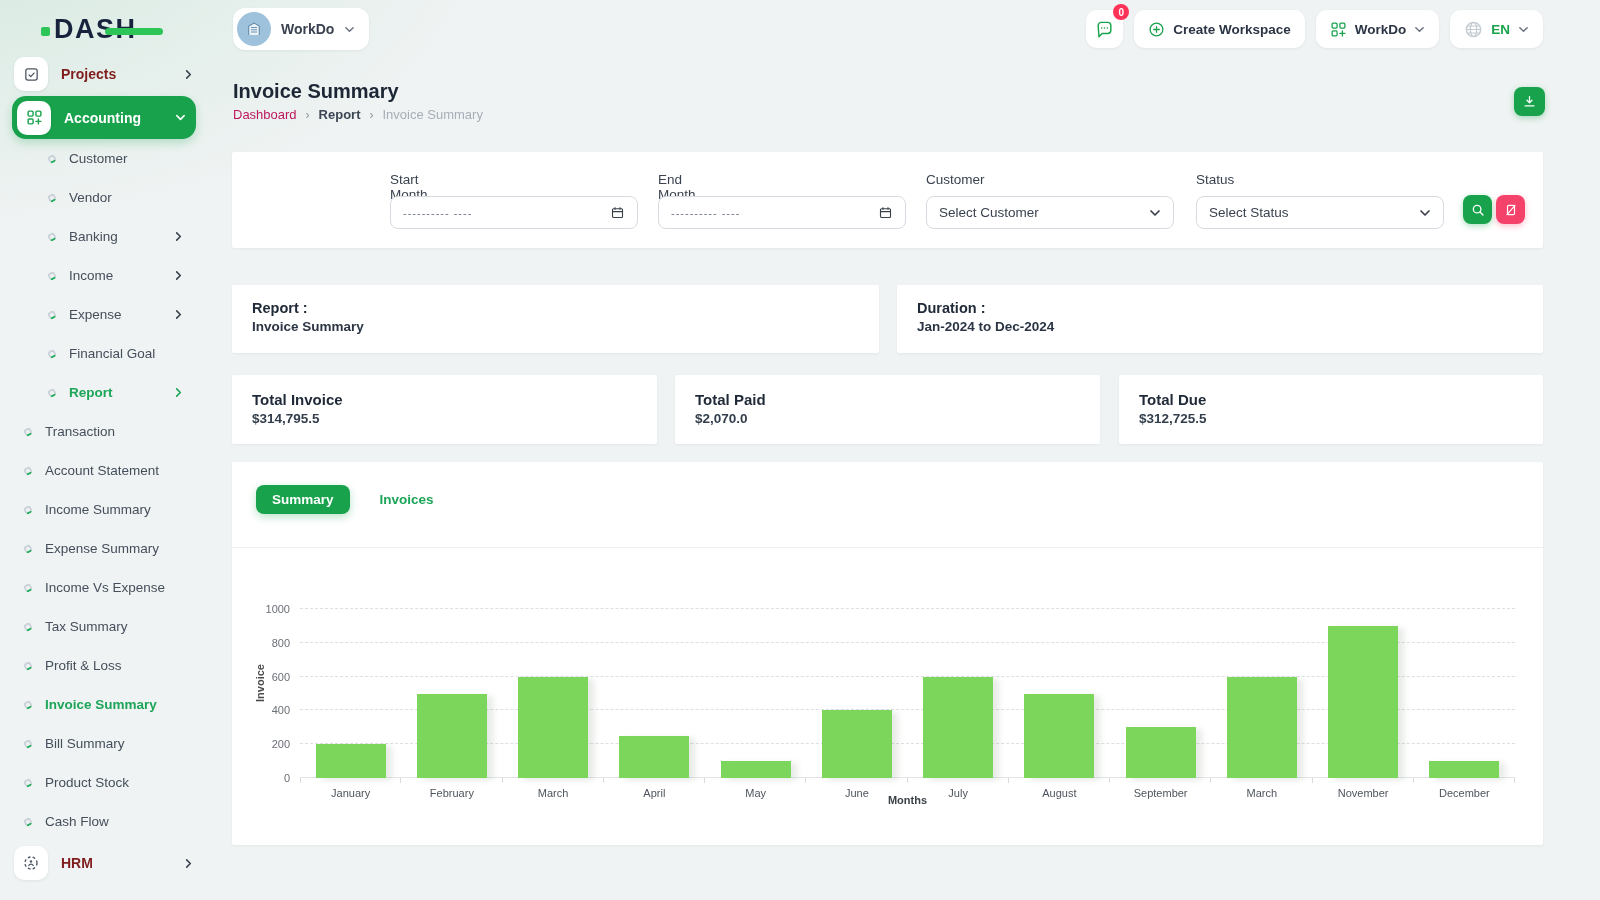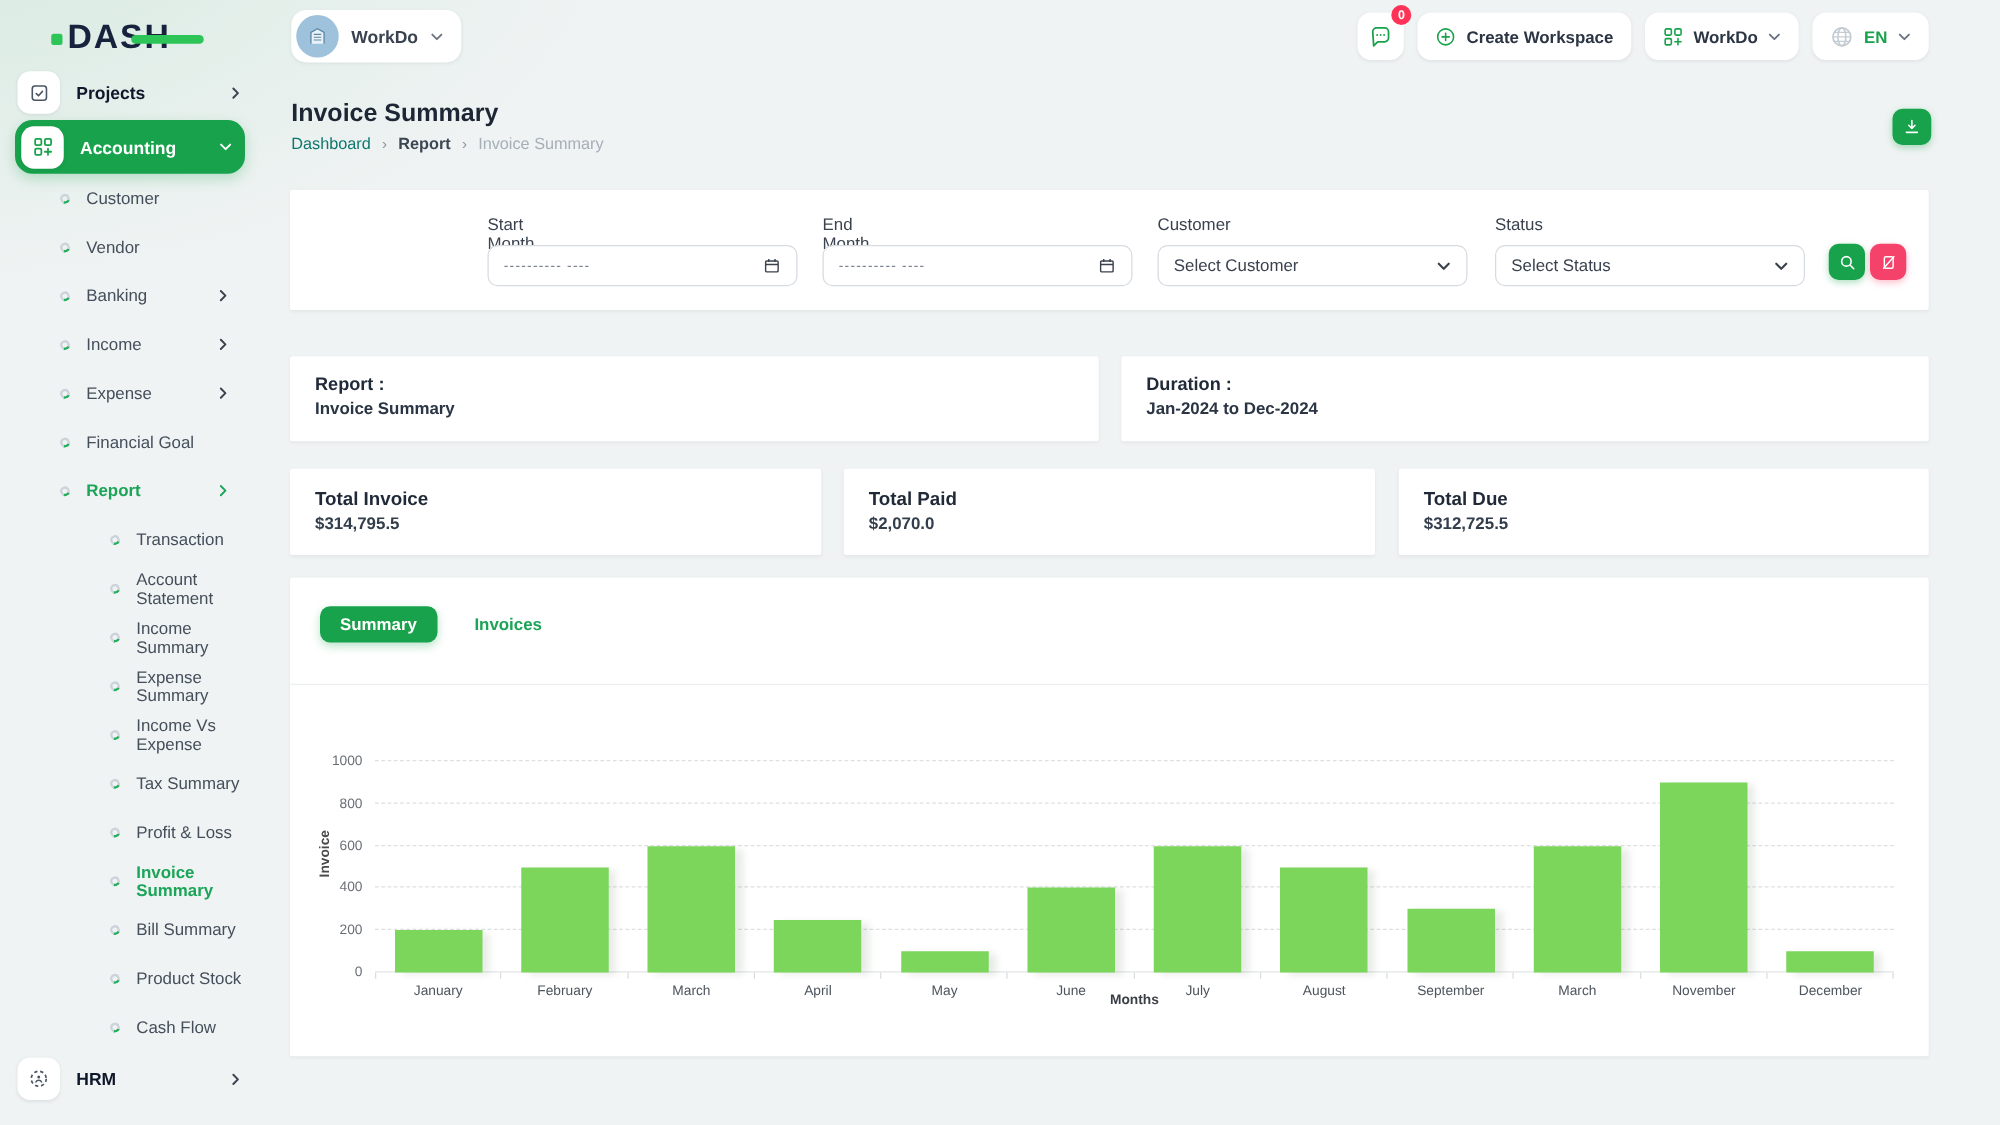--- a/index.html
+++ b/index.html
@@ -22,28 +22,28 @@
          letter-spacing:1.5px; color:#17233c; cursor:pointer; }
   .logo .logo-bar{ position:absolute; right:-26px; top:14px; width:58px; height:7px;
          background:#2ec558; border-radius:4px; }
   .logo .logo-dot{ position:absolute; left:-13px; top:13px; width:9px; height:9px;
          background:#2ec558; border-radius:2px; }
   nav{ position:absolute; top:52px; left:0; width:208px; }
   .nav-top{ display:flex; align-items:center; gap:13px; height:44px; padding:0 14px; cursor:pointer; }
   .icon-box{ width:34px; height:34px; min-width:34px; background:#fff; border-radius:10px;
              display:flex; align-items:center; justify-content:center;
              box-shadow:0 1px 3px rgba(16,24,40,.08); }
-  .nav-top .nlabel{ flex:1; font-size:14px; font-weight:700; color:#0f172a; }
+  .nav-top .nlabel{ flex:1; font-size:14px; font-weight:700; color:#7f1d1d; }
   .nav-top.active{ background:#17a24b; border-radius:14px; margin:0 12px; padding:0 10px 0 5px;
                    height:43px; box-shadow:0 4px 10px rgba(23,162,75,.25); }
   .nav-top.active .nlabel{ color:#fff; }
   .chev-svg{ display:block; }
   .nav-sub{ display:flex; align-items:center; gap:13px; height:39px; padding-left:48px;
             position:relative; font-size:13.5px; font-weight:500; color:#454e5b; cursor:pointer; }
-  .nav-sub.lvl3{ padding-left:40px;margin-left:48px; }
+  .nav-sub.lvl3{ padding-left:24px; }
   .nav-sub .schev{ position:absolute; right:24px; }
   .nav-sub.active{ color:#1ca558; font-weight:600; }
   .bullet{ width:8px; height:8px; min-width:8px; border:2px solid #ccd3da; border-radius:50%;
            border-bottom-color:#27ae60; transform:rotate(-25deg); }
 
   
   .ws-pill{ position:absolute; left:233px; top:8px; height:42px; background:#fff; border-radius:12px;
             display:flex; align-items:center; gap:10px; padding:4px 14px 4px 4px;
             box-shadow:0 1px 3px rgba(16,24,40,.06); cursor:pointer; }
   .ws-avatar{ width:34px; height:34px; border-radius:50%; background:#9fc2dc;
@@ -56,21 +56,21 @@
   .tb-pill.iconic{ width:37px; padding:0; justify-content:center; }
   .badge{ position:absolute; top:-6px; right:-6px; min-width:16px; height:16px; background:#ff3357;
           color:#fff; border-radius:50%; font-size:10px; font-weight:700;
           display:flex; align-items:center; justify-content:center; padding:0 3px; }
   .lang-label{ color:#17a24b; font-weight:700; }
 
   
   .page-title{ position:absolute; left:233px; top:80px; font-size:20px; font-weight:700; color:#1c2634; }
   .breadcrumb{ position:absolute; left:233px; top:107px; display:flex; align-items:center; gap:9px;
                font-size:13px; }
-  .bc-link{ color:#0f766e; cursor:pointer;text-align:center; }
+  .bc-link{ color:#be185d; cursor:pointer;text-align:center; }
   .bc-mid{ color:#3d4754; font-weight:600; cursor:pointer; }
   .bc-cur{ color:#a6aeb7; }
   .bc-sep{ color:#8d959e; font-size:12px; }
   .dl-btn{ position:absolute; left:1514px; top:87px; width:31px; height:29px; background:#17a24b;
            border:none; border-radius:8px; display:flex; align-items:center; justify-content:center;
            cursor:pointer; box-shadow:0 2px 6px rgba(23,162,75,.35); }
 
   
   .card{ position:absolute; background:#fff; border-radius:2px; box-shadow:0 1px 3px rgba(16,24,40,.05); }
 

